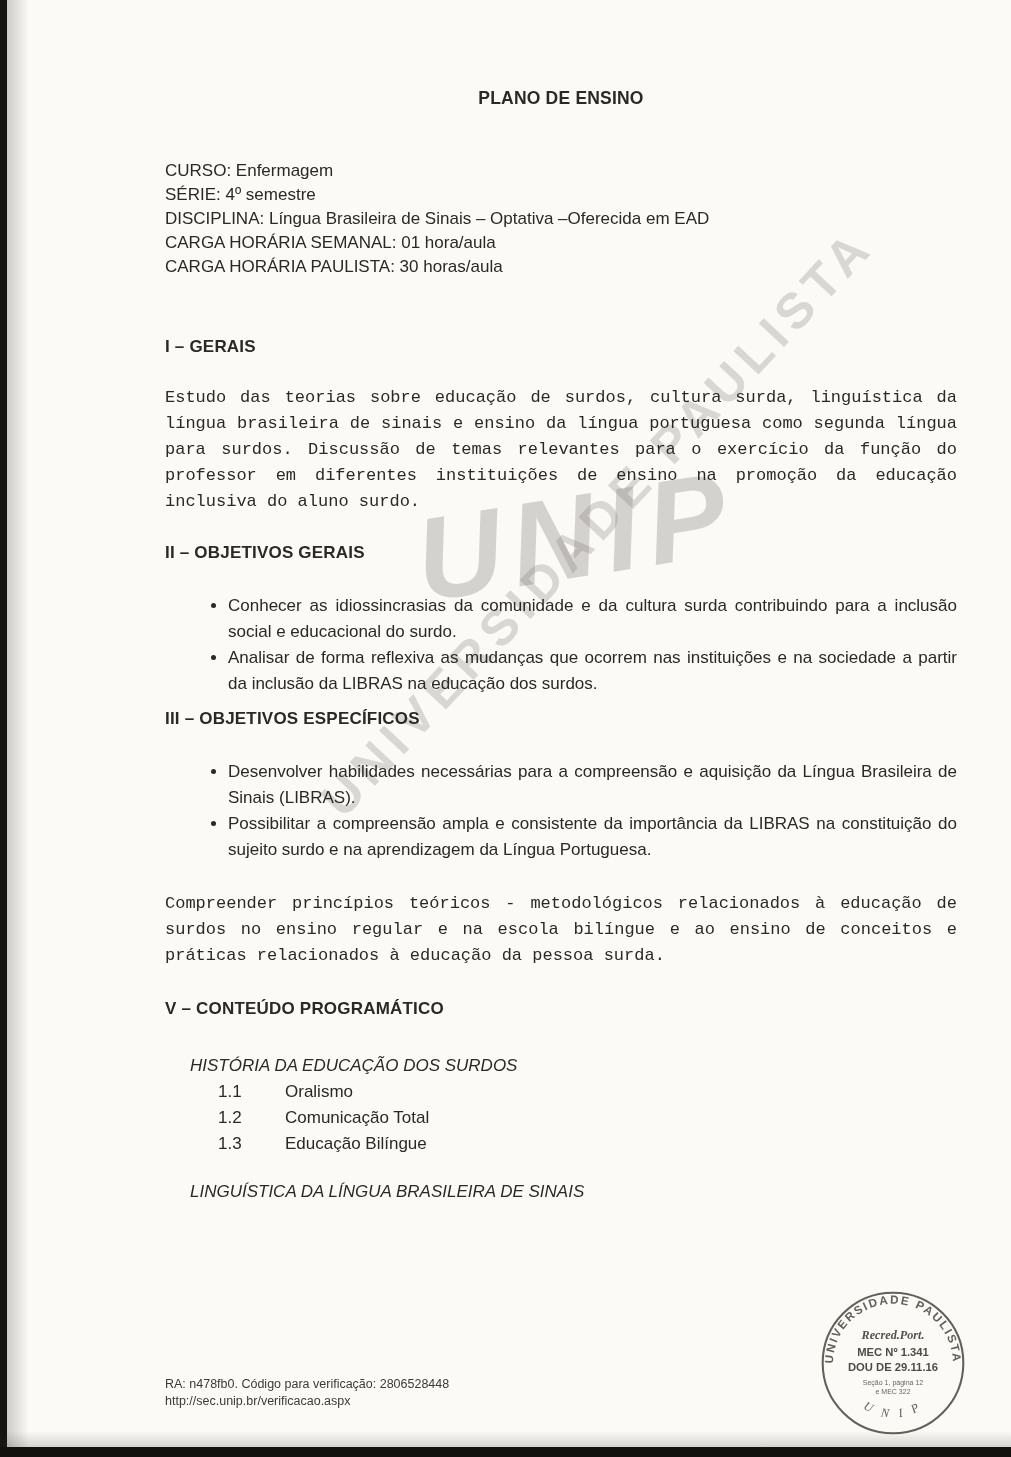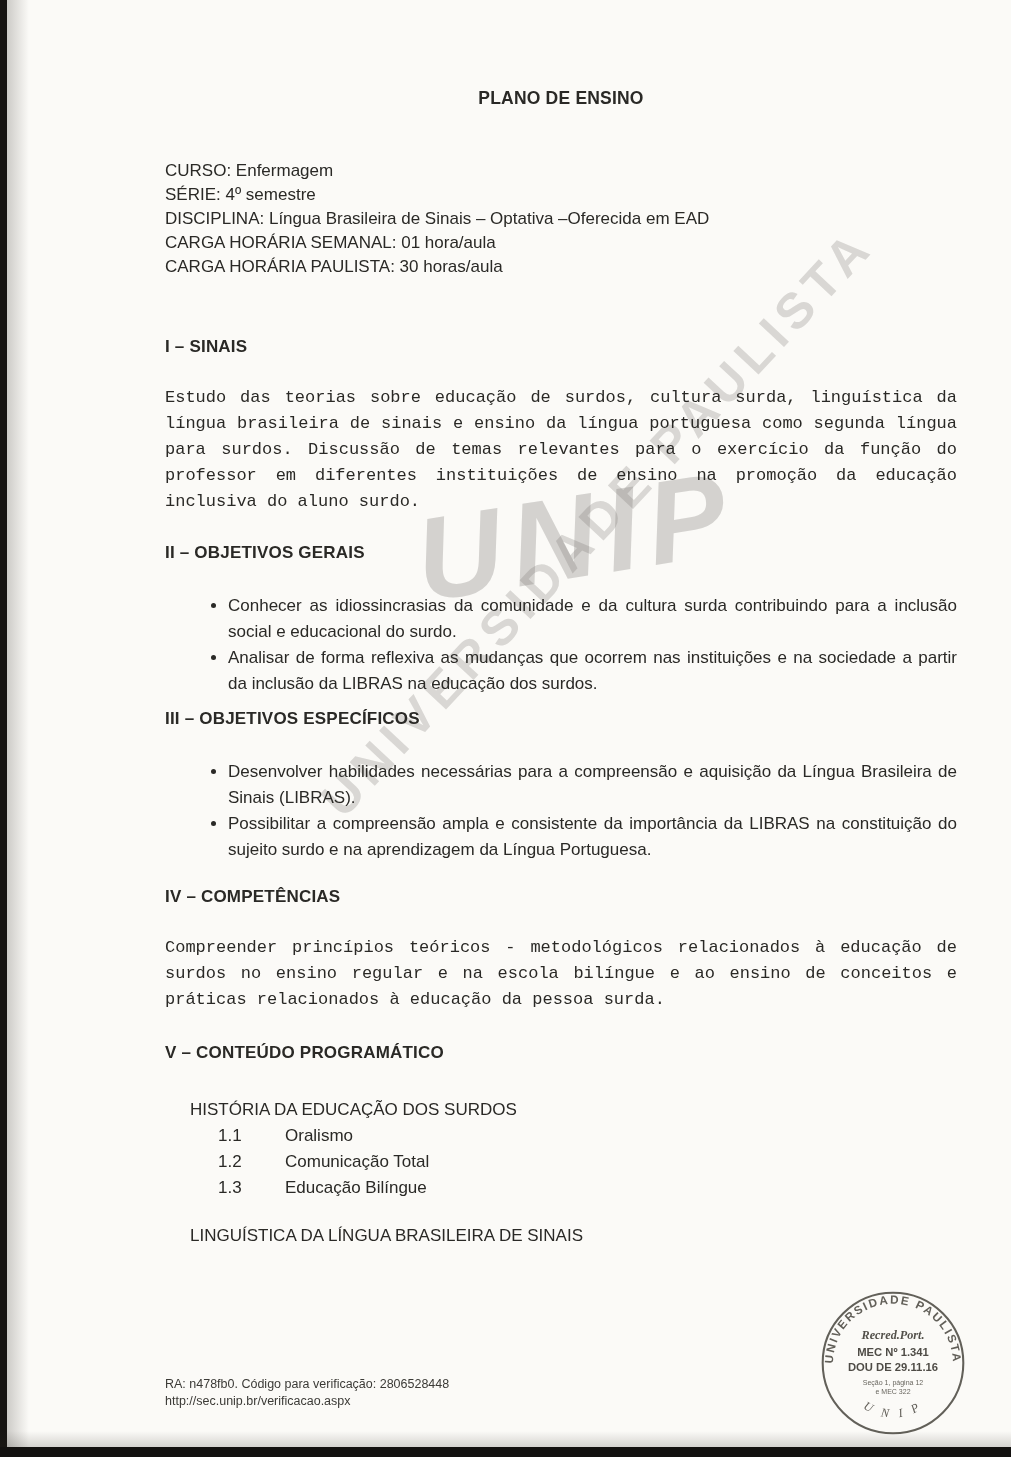--- a/index.html
+++ b/index.html
@@ -34,21 +34,21 @@
 
   h2{font-size:17px;font-weight:bold;margin:0;letter-spacing:.2px;}
   .h-ementa{margin-top:58px;}
   .p-body{margin:28px 0 0;line-height:26px;text-align:justify;font-family:Liberation Mono, monospace;}
   .h-gerais{margin-top:28px;}
   ul.bullets{margin:30px 0 0;padding-left:63px;line-height:26px;}
   ul.bullets li{text-align:justify;}
   .h-especificos{margin-top:12px;}
   .h-competencias{margin-top:24px;}
   .h-conteudo{margin-top:30px;}
-  .subsec-title{margin-top:34px;padding-left:25px;line-height:26px;}
+  .subsec-title{margin-top:34px;padding-left:25px;line-height:26px;font-style:italic;}
   .subsec-title.second{margin-top:22px;}
   .numitem{padding-left:53px;line-height:26px;}
   .numitem .num{display:inline-block;width:67px;}
 
   
   .footer{position:absolute;left:165px;top:1376px;z-index:2;font-size:12.5px;line-height:17px;color:#3b3a36;}
 
   
   .stamp-wrap{position:absolute;left:818px;top:1288px;width:150px;height:150px;z-index:2;opacity:.92;}
   .stamp-wrap svg{width:100%;height:100%;}
@@ -88,42 +88,41 @@
     </div>
     <div class="hline">
       <span class="b">CARGA HORÁRIA SEMANAL: </span><span>01 hora/aula</span>
     </div>
     <div class="hline">
       <span class="b">CARGA HORÁRIA PAULISTA: </span><span>30 horas/aula</span>
     </div>
   </div>
 
   <section>
-    <h2 class="h-ementa">I – SINAIS</h2>
+    <h2 class="h-ementa">I – GERAIS</h2>
     <p class="p-body">Estudo das teorias sobre educação de surdos, cultura surda, linguística da língua brasileira de sinais e ensino da língua portuguesa como segunda língua para surdos. Discussão de temas relevantes para o exercício da função do professor em diferentes instituições de ensino na promoção da educação inclusiva do aluno surdo.</p>
   </section>
 
   <section>
     <h2 class="h-gerais">II – OBJETIVOS GERAIS</h2>
     <ul class="bullets">
       <li>Conhecer as idiossincrasias da comunidade e da cultura surda contribuindo para a inclusão social e educacional do surdo.</li>
       <li>Analisar de forma reflexiva as mudanças que ocorrem nas instituições e na sociedade a partir da inclusão da LIBRAS na educação dos surdos.</li>
     </ul>
   </section>
 
   <section>
     <h2 class="h-especificos">III – OBJETIVOS ESPECÍFICOS</h2>
     <ul class="bullets">
       <li>Desenvolver habilidades necessárias para a compreensão e aquisição da Língua Brasileira de Sinais (LIBRAS).</li>
       <li>Possibilitar a compreensão ampla e consistente da importância da LIBRAS na constituição do sujeito surdo e na aprendizagem da Língua Portuguesa.</li>
     </ul>
   </section>
 
   <section>
-    <h2 class="h-competencias">IV – COMPETÊNCIAS</h2>
     <p class="p-body">Compreender princípios teóricos - metodológicos relacionados à educação de surdos no ensino regular e na escola bilíngue e ao ensino de conceitos e práticas relacionados à educação da pessoa surda.</p>
   </section>
 
   <section>
     <h2 class="h-conteudo">V – CONTEÚDO PROGRAMÁTICO</h2>
 
     <div class="subsec-title">HISTÓRIA DA EDUCAÇÃO DOS SURDOS</div>
     <div class="numitem">
       <span class="num">1.1</span><span>Oralismo</span>
     </div>

